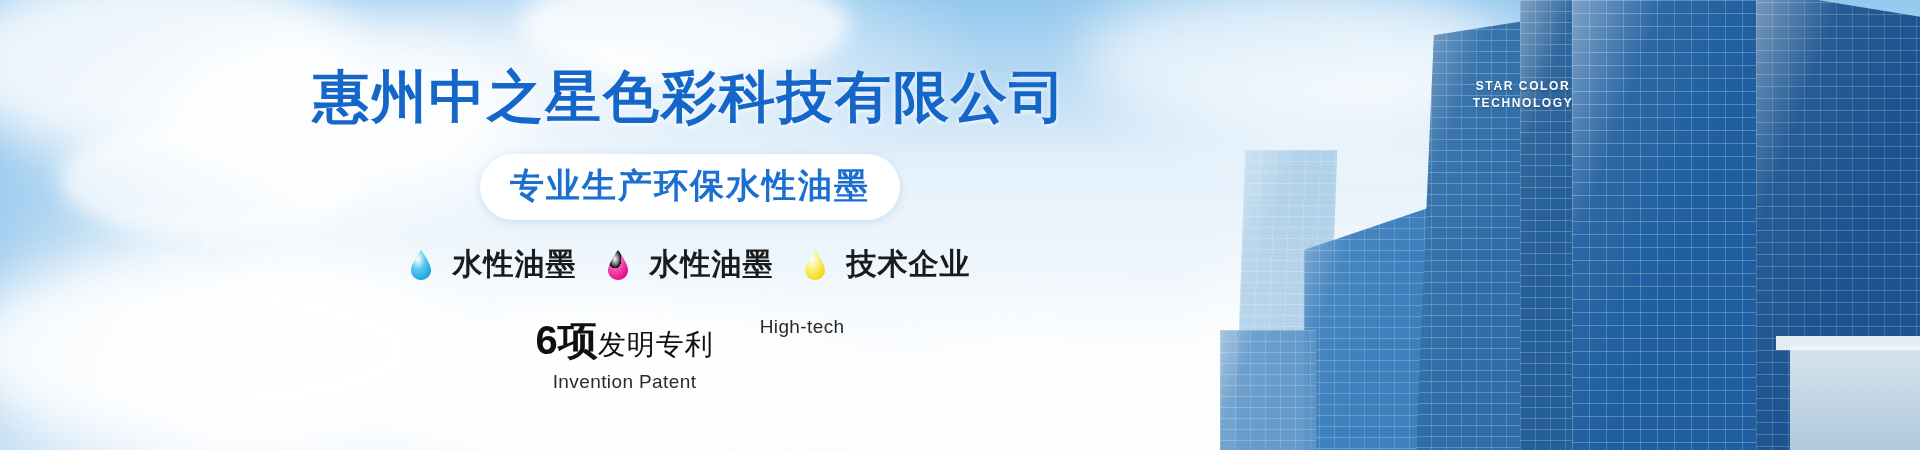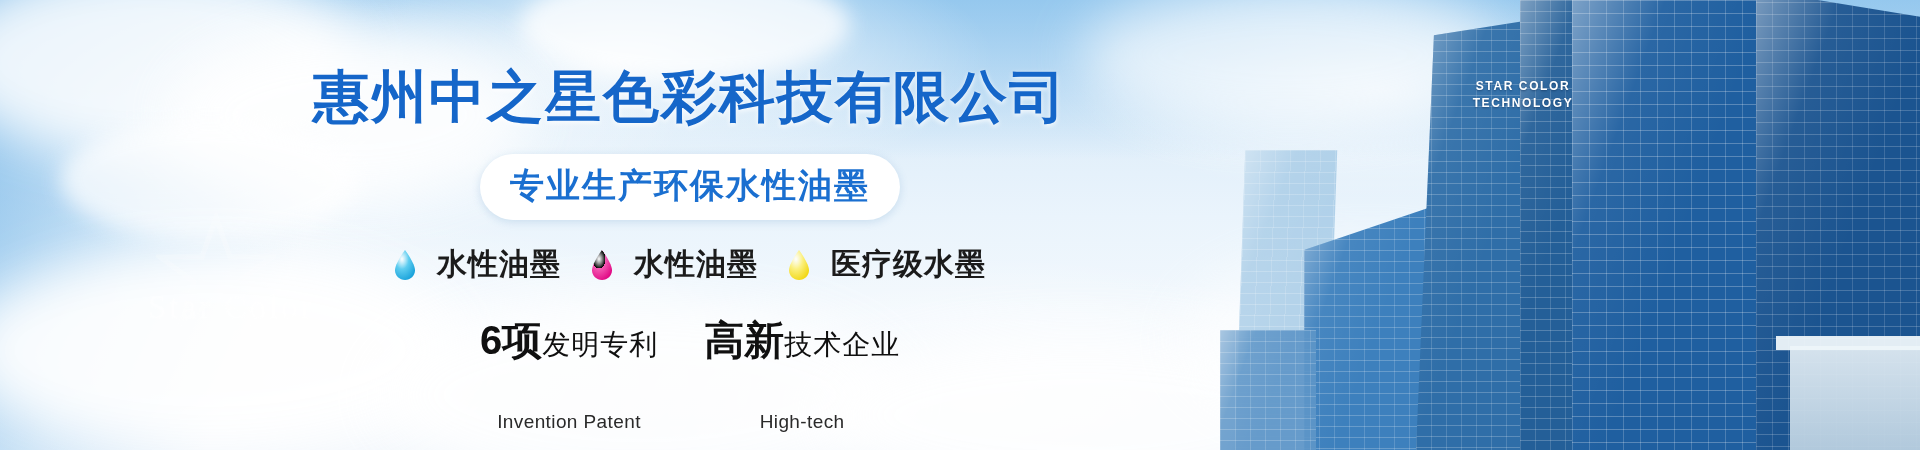--- a/index.html
+++ b/index.html
@@ -99,21 +99,21 @@
   .feature{display:flex;align-items:center;gap:21px;}
   .drop{width:22px;height:30px;flex:0 0 auto;}
   .feature .f-label{
     font-size:30px;font-weight:bold;color:#1b1b1b;letter-spacing:1px;white-space:nowrap;
   }
 
   #badges{
     margin-top:28px;
     display:flex;align-items:flex-start;gap:46px;
   }
-  .badge{display:flex;flex-direction:column;align-items:center;gap:40px;}
+  .badge{display:flex;flex-direction:column;align-items:center;}
   .badge-line{display:flex;align-items:baseline;white-space:nowrap;}
   .badge-big{font-size:40px;font-weight:bold;color:#101010;letter-spacing:0px;}
   .badge-small{font-size:28px;font-weight:normal;color:#101010;letter-spacing:1px;}
   .badge-en{
     margin-top:3px;font-size:19px;color:#2a2a2a;letter-spacing:.4px;white-space:nowrap;font-weight:normal;
   }
 
   
   #bldg-sign{
     position:absolute;left:1461px;top:78px;width:124px;
@@ -249,40 +249,36 @@
         <svg class="drop" viewBox="0 0 22 30">
           <defs>
             <radialGradient id="g2" cx="35%" cy="30%" r="75%">
               <stop offset="0%" stop-color="#ffffff" stop-opacity=".85"></stop>
               <stop offset="45%" stop-color="#fbf07f"></stop>
               <stop offset="100%" stop-color="#f2d818"></stop>
             </radialGradient>
           </defs>
           <path d="M11 0 C11 0 21 13.5 21 20.2 C21 25.6 16.5 30 11 30 C5.5 30 1 25.6 1 20.2 C1 13.5 11 0 11 0 Z" fill="url(#g2)"></path>
         </svg>
-        <span class="f-label">医疗级水墨</span>
+        <span class="f-label">技术企业</span>
       </div>
 
     </div>
 
     <div id="badges">
 
       <div class="badge">
         <div class="badge-line">
           <span class="badge-big">6项</span>
           <span class="badge-small">发明专利</span>
         </div>
         <div class="badge-en">Invention Patent</div>
       </div>
 
       <div class="badge">
-        <div class="badge-line">
-          <span class="badge-big">高新</span>
-          <span class="badge-small">技术企业</span>
-        </div>
         <div class="badge-en">High-tech</div>
       </div>
 
     </div>
 
   </div>
 
 </div>
 
 </body></html>

